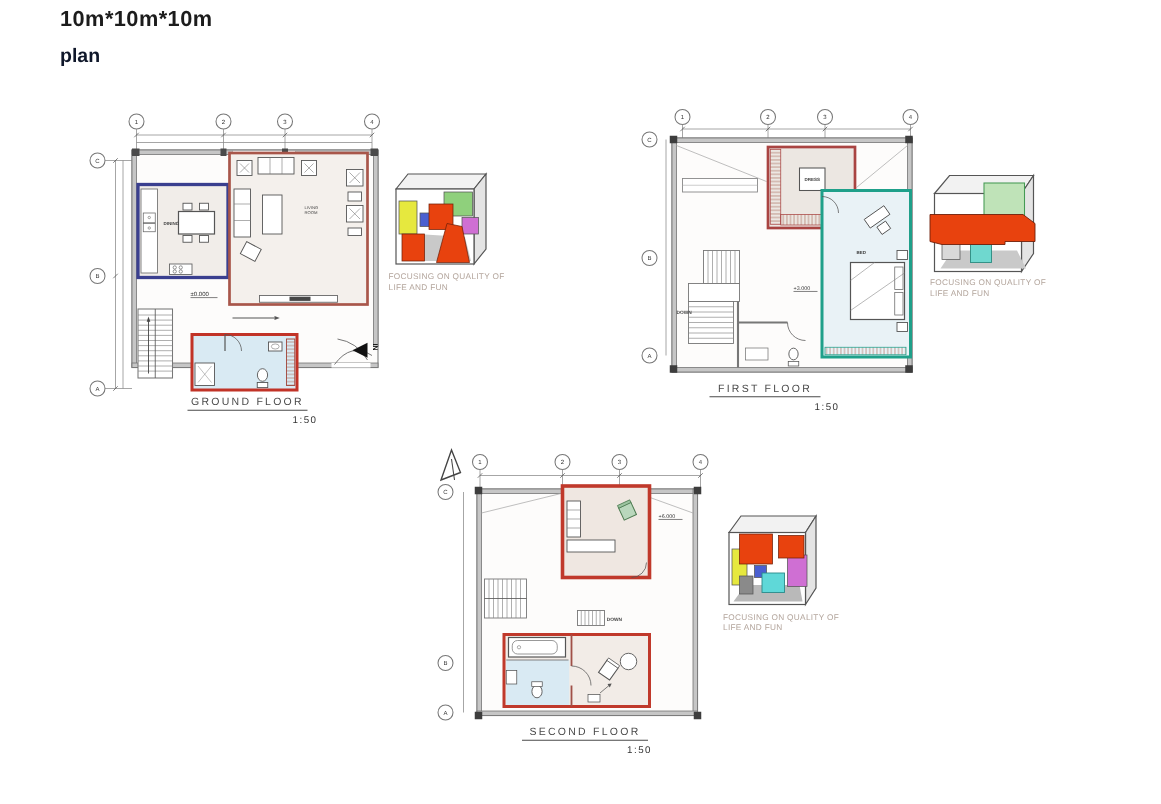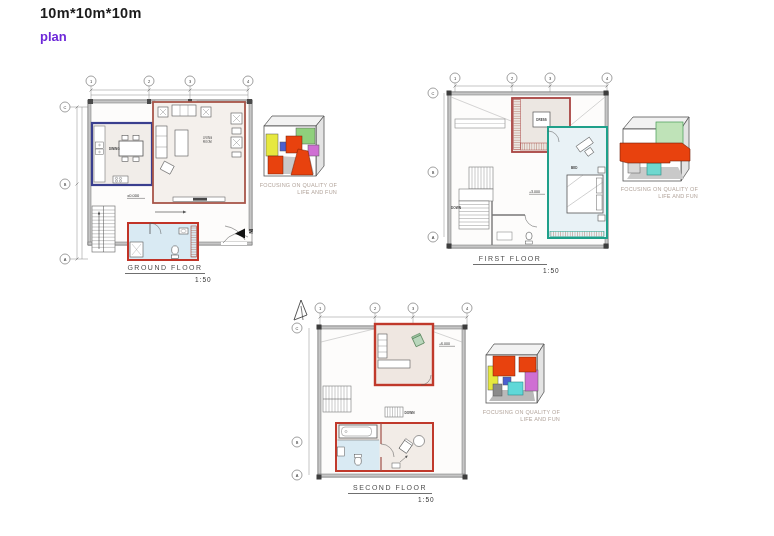--- a/index.html
+++ b/index.html
@@ -1,20 +1,20 @@
 <!DOCTYPE html>
 <html><head>
 <meta charset="utf-8">
 <style>
   html,body{margin:0;padding:0;background:#fff;}
   .canvas{position:relative;width:774px;height:536px;background:#ffffff;
-          font-family:"Liberation Sans",sans-serif;overflow:hidden;text-align:right;}
+          font-family:"Liberation Sans",sans-serif;overflow:hidden;}
   .abs{position:absolute;}
   .page-title{left:40px;top:5px;font-size:14.5px;font-weight:bold;color:#1c1c1c;letter-spacing:.3px;}
-  .page-subtitle{left:40px;top:29px;font-size:13px;font-weight:bold;color:#6d28d9;}
+  .page-subtitle{left:40px;top:29px;font-size:13px;font-weight:bold;color:#0f172a;}
   .axon-caption{font-size:5.5px;line-height:1.3;color:#b3a59c;letter-spacing:.2px;width:78px;}
   .axon-caption span{display:block;}
   svg text{font-family:"Liberation Sans",sans-serif;}
   .floor-title{fill:#4a4a4a;letter-spacing:1.5px;}
   .tiny{fill:#444;}
 </style>
 </head>
 <body>
 
 <div class="canvas">

